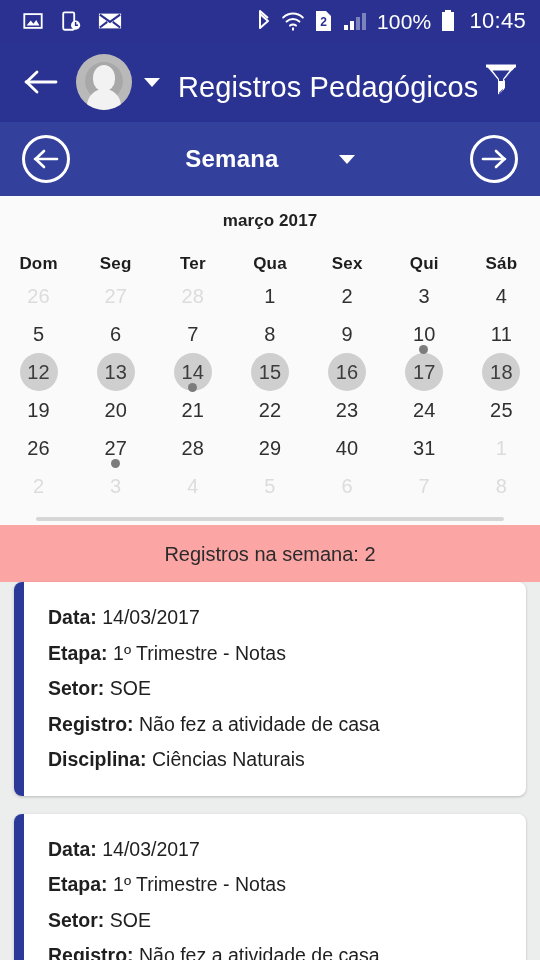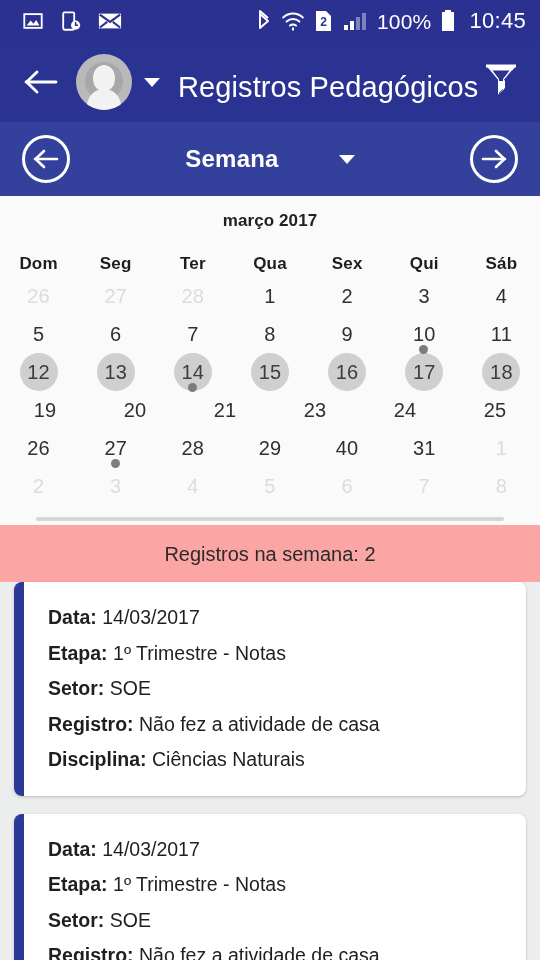--- a/index.html
+++ b/index.html
@@ -374,20 +374,23 @@
           <div class="cal-cell">
             <span class="daynum">19</span>
           </div>
           <div class="cal-cell">
             <span class="daynum">20</span>
           </div>
           <div class="cal-cell">
             <span class="daynum">21</span>
           </div>
           <div class="cal-cell">
+            <span class="daynum">22</span>
+          </div>
+          <div class="cal-cell">
             <span class="daynum">23</span>
           </div>
           <div class="cal-cell">
             <span class="daynum">24</span>
           </div>
           <div class="cal-cell">
             <span class="daynum">25</span>
           </div>
         </div>
         <div class="cal-row">

